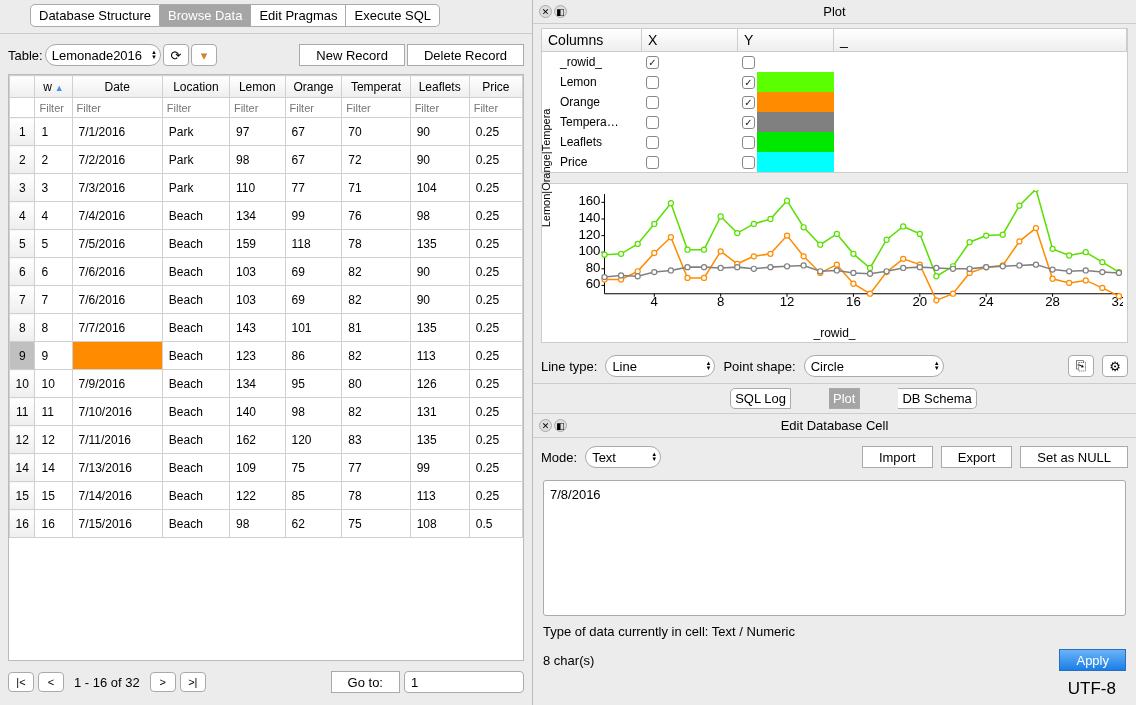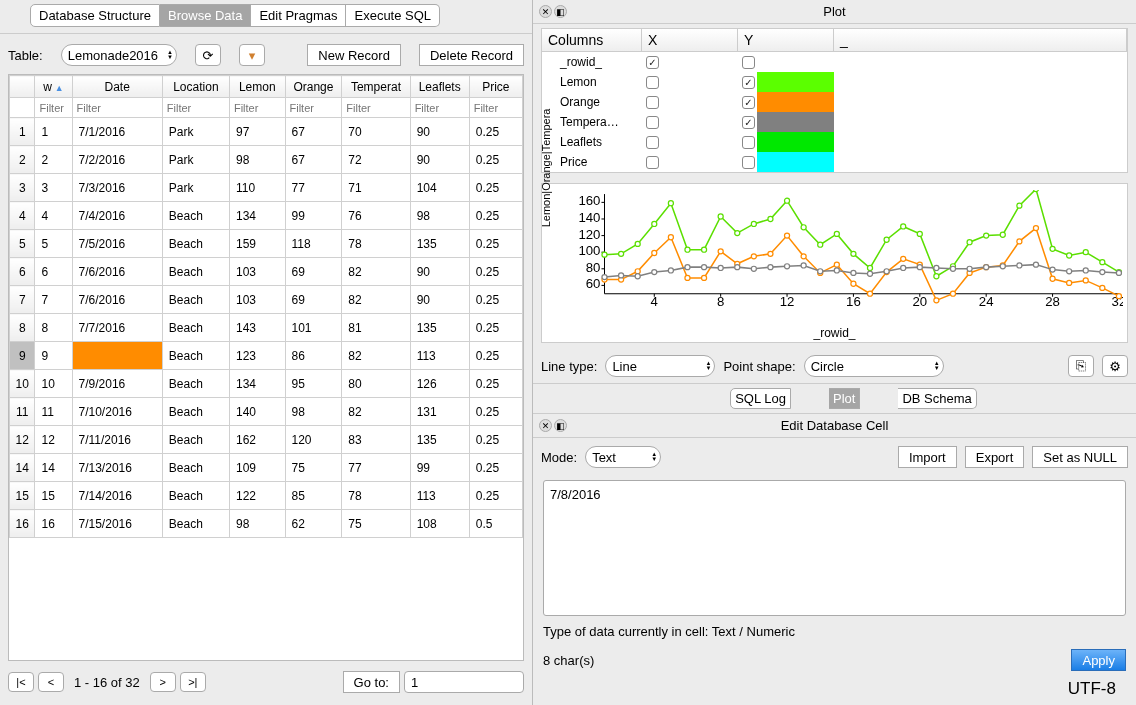--- a/index.html
+++ b/index.html
@@ -8,26 +8,26 @@
 .right-pane { flex: 1; background: #ececec; display: flex; flex-direction: column; border-left: 1px solid #bbb; }
 
 
 .tabbar { display: flex; padding: 4px 30px 6px 30px; gap: 0; border-bottom: 1px solid #ccc; background: #ececec; }
 .tab { padding: 3px 8px; background: #fff; border: 1px solid #aaa; cursor: pointer; font-size: 13px; }
 .tab:first-child { border-radius: 5px 0 0 5px; }
 .tab:last-child { border-radius: 0 5px 5px 0; }
 .tab.active { background: #a5a5a5; color: #fff; }
 .tab + .tab { border-left: 0; }
 
-.toolbar-row { display: flex; align-items: center; padding: 10px 8px 8px 8px; gap: 18px; }
+.toolbar-row { display: flex; align-items: center; padding: 10px 8px 8px 8px; gap: 2px; }
 .toolbar-row label { font-size: 13px; }
 .select { background: #fff; border: 1px solid #aaa; border-radius: 11px; padding: 2px 18px 2px 6px; position: relative; display: inline-flex; align-items: center; cursor: pointer; height: 22px; }
 .select .arrows { position: absolute; right: 3px; display: flex; flex-direction: column; font-size: 6px; line-height: 5px; }
 .icon-btn { width: 26px; height: 22px; background: #fff; border: 1px solid #aaa; border-radius: 4px; display: inline-flex; align-items: center; justify-content: center; cursor: pointer; }
-.btn { background: #fff; border: 1px solid #aaa; border-radius: 0; padding: 3px 10px; cursor: pointer; height: 22px; display: inline-flex; align-items: center; }
+.btn { background: #fff; border: 1px solid #aaa; border-radius: 0; padding: 3px 16px; cursor: pointer; height: 22px; display: inline-flex; align-items: center; }
 .btn.primary { background: linear-gradient(#6cb3f9,#1a7ee6); color: #fff; border-color: #2a6db9; }
 
 
 .grid-wrap { flex: 1; background: #fff; border: 1px solid #bbb; margin: 0 8px; overflow: hidden; }
 .data-table { border-collapse: collapse; width: 100%; }
 .data-table th, .data-table td { border: 1px solid #d0d0d0; padding: 0; font-size: 12px; height: 28px; background: #fff; }
 .data-table th { background: linear-gradient(#fff,#eee); font-weight: normal; text-align: center; padding: 3px 4px; height: 22px; position: relative; }
 .data-table .sorted::after { content: "▲"; color: #4a90e2; font-size: 9px; margin-left: 3px; }
 .filter-row td { height: 20px; }
 .filter-row input { width: 100%; border: none; outline: none; padding: 2px 4px; font-size: 11px; color: #999; background: #fff; }

